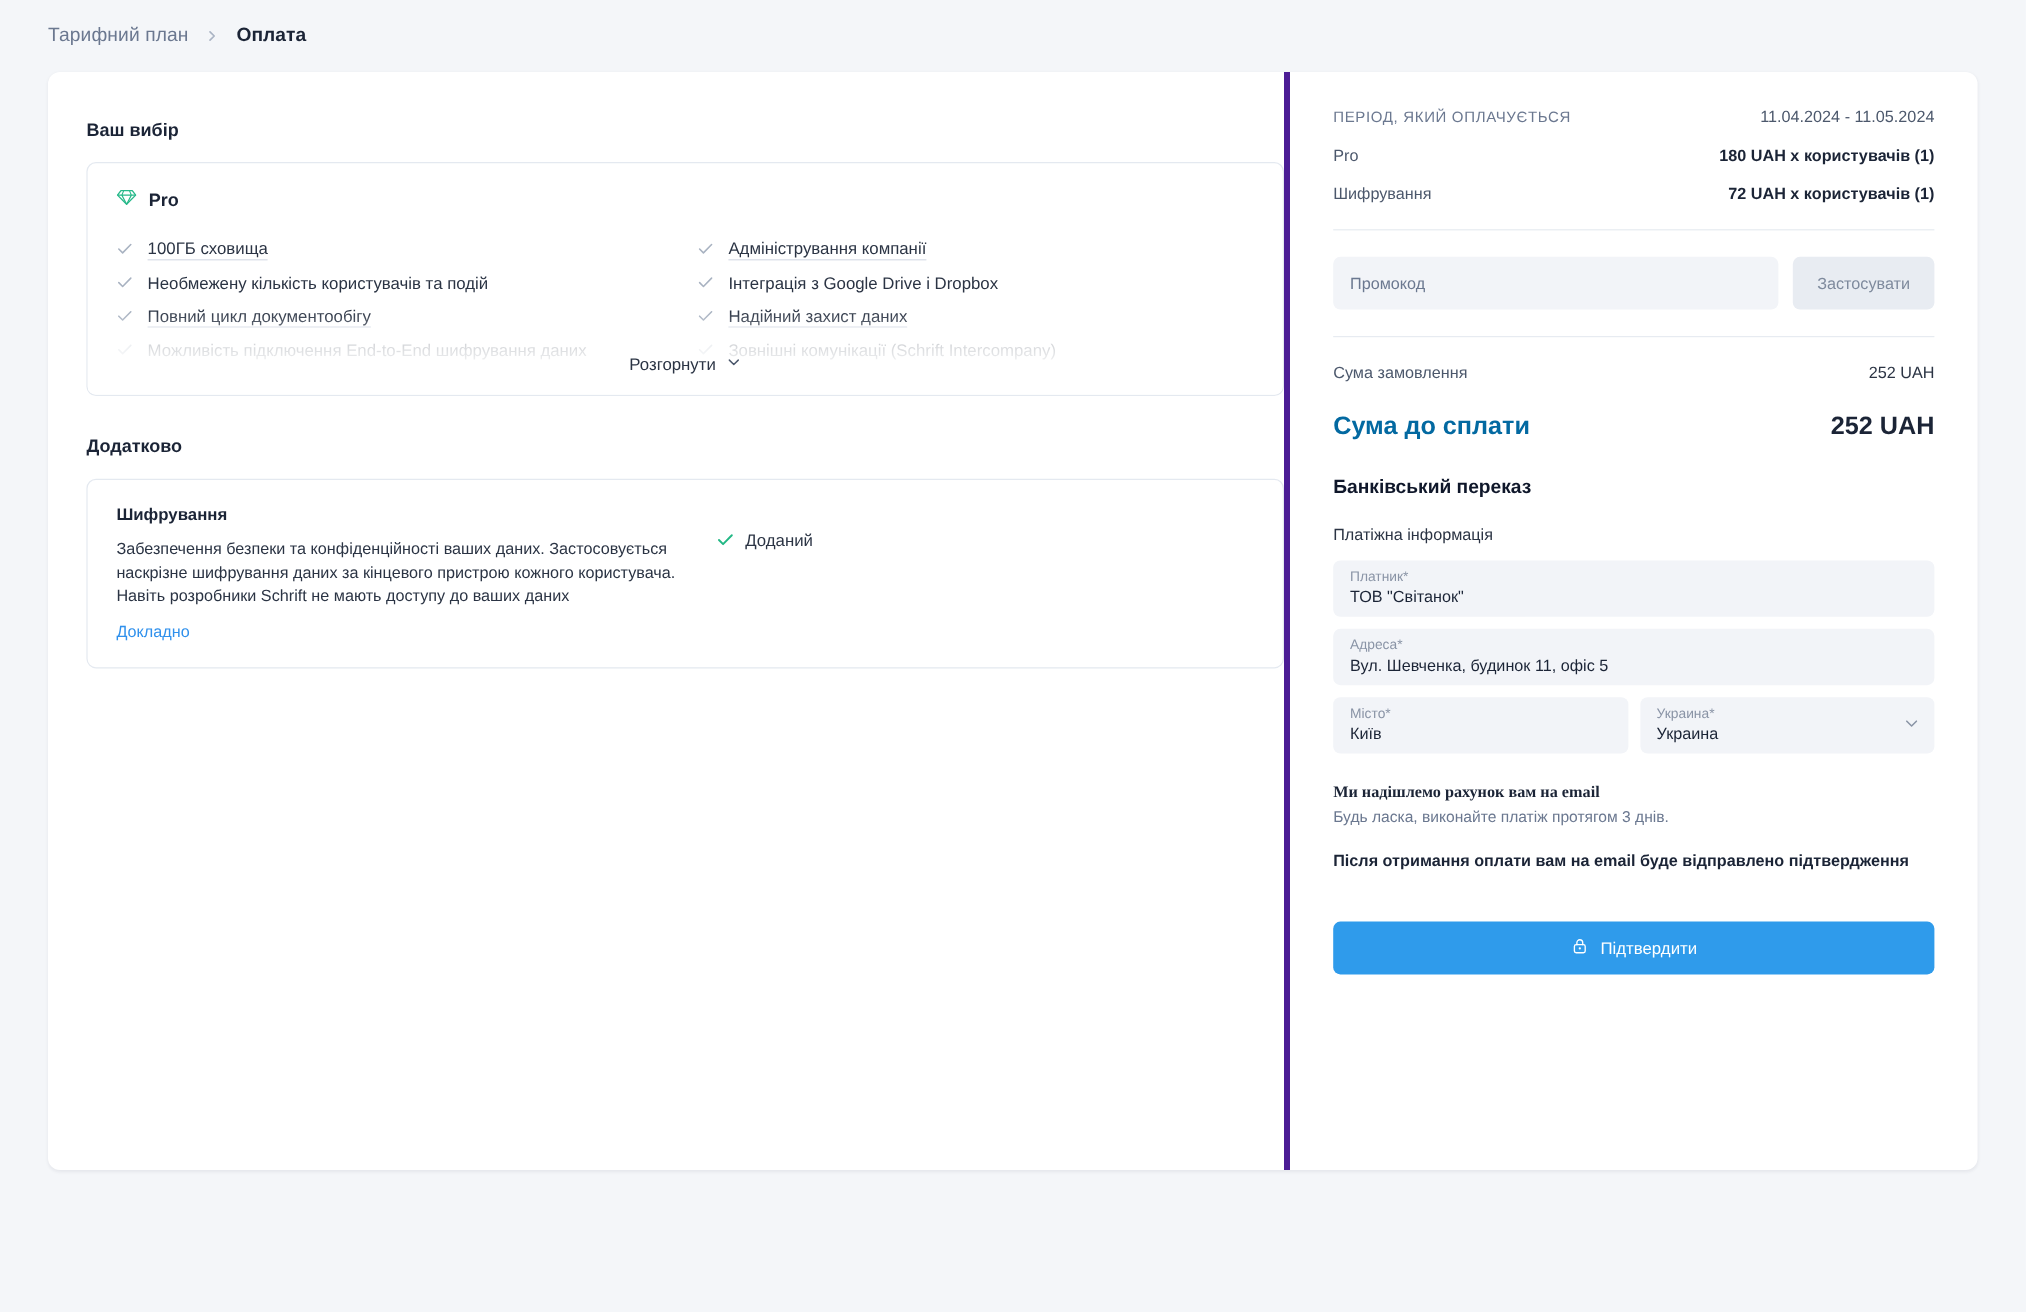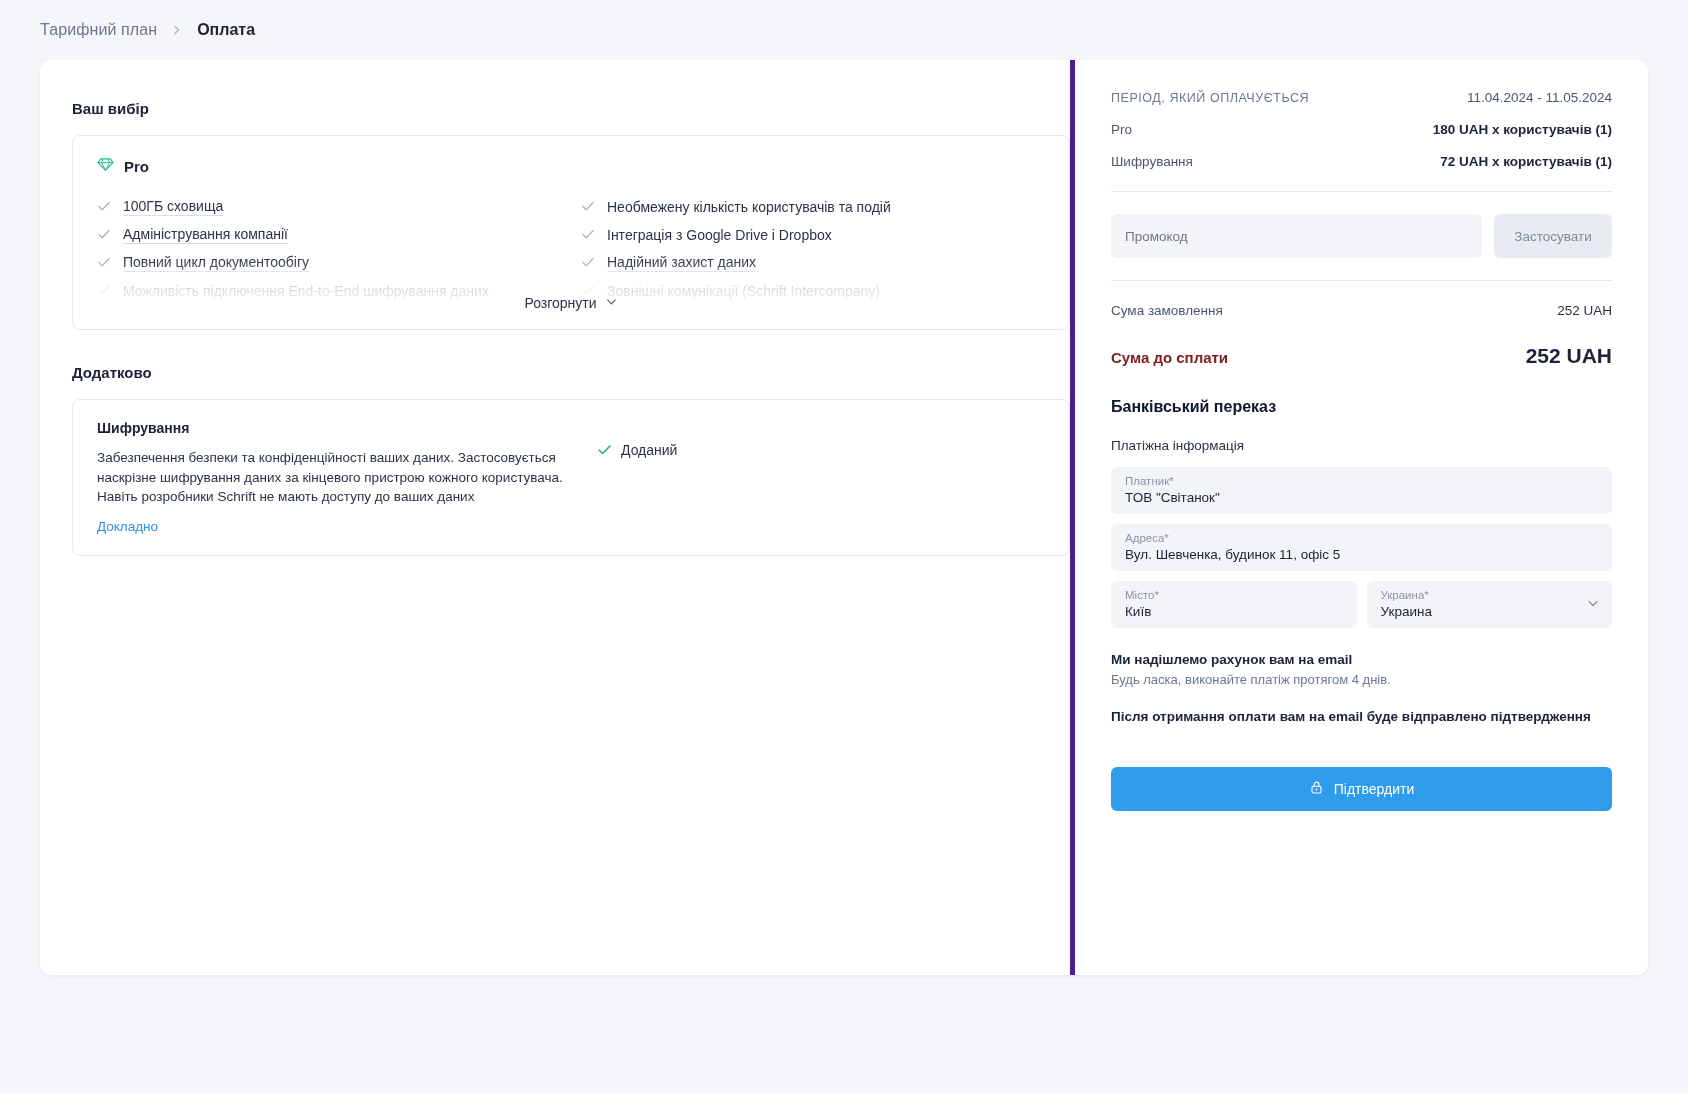--- a/index.html
+++ b/index.html
@@ -198,21 +198,21 @@
   }
   .order-label { font-size: 13.5px; color: #4c586c; }
   .order-value { font-size: 13.5px; color: #2b3444; }
 
   .total-row {
     display: flex;
     justify-content: space-between;
     align-items: baseline;
     margin-top: 26px;
   }
-  .total-label { font-size: 15px; font-weight: bold; color: #7f1d1d; }
+  .total-label { font-size: 21px; font-weight: bold; color: #0369a1; }
   .total-value { font-size: 21px; font-weight: bold; color: #1b2436; }
 
   .pay-method {
     font-size: 16px;
     font-weight: bold;
     color: #0f172a;
     margin: 30px 0 22px 0;
   }
   .pay-info-label { font-size: 13.5px; color: #2b3444; margin-bottom: 14px; }
 
@@ -233,20 +233,21 @@
     top: 50%;
     transform: translateY(-50%);
     color: #8a94a6;
   }
 
   .notice-strong {
     font-size: 13.5px;
     font-weight: bold;
     color: #1b2436;
     margin-top: 24px;
+    font-family: Liberation Serif, serif;
   }
   .notice-sub { font-size: 13px; color: #6b7890; margin-top: 4px; line-height: 1.4; }
   .notice-strong2 {
     font-size: 13.5px;
     font-weight: bold;
     color: #1b2436;
     margin-top: 18px;
     line-height: 1.45;
   }
 
@@ -297,32 +298,32 @@
         <span class="plan-name">Pro</span>
       </div>
 
       <div class="features">
         <div class="feat">
           <span class="tick"><svg width="14" height="14" viewBox="0 0 14 14" fill="none">
                 <path d="M2 7.5l3.2 3.2L12 3.8" stroke="#a8b2c1" stroke-width="1.3" stroke-linecap="round" stroke-linejoin="round"></path>
               </svg></span>
           <span class="txt">100ГБ сховища</span>
         </div>
+        <div class="feat">
+          <span class="tick"><svg width="14" height="14" viewBox="0 0 14 14" fill="none">
+                <path d="M2 7.5l3.2 3.2L12 3.8" stroke="#a8b2c1" stroke-width="1.3" stroke-linecap="round" stroke-linejoin="round"></path>
+              </svg></span>
+          <span class="txt">Адміністрування компанії</span>
+        </div>
+
         <div class="feat plain">
           <span class="tick"><svg width="14" height="14" viewBox="0 0 14 14" fill="none">
                 <path d="M2 7.5l3.2 3.2L12 3.8" stroke="#a8b2c1" stroke-width="1.3" stroke-linecap="round" stroke-linejoin="round"></path>
               </svg></span>
           <span class="txt">Необмежену кількість користувачів та подій</span>
-        </div>
-
-        <div class="feat">
-          <span class="tick"><svg width="14" height="14" viewBox="0 0 14 14" fill="none">
-                <path d="M2 7.5l3.2 3.2L12 3.8" stroke="#a8b2c1" stroke-width="1.3" stroke-linecap="round" stroke-linejoin="round"></path>
-              </svg></span>
-          <span class="txt">Адміністрування компанії</span>
         </div>
         <div class="feat plain">
           <span class="tick"><svg width="14" height="14" viewBox="0 0 14 14" fill="none">
                 <path d="M2 7.5l3.2 3.2L12 3.8" stroke="#a8b2c1" stroke-width="1.3" stroke-linecap="round" stroke-linejoin="round"></path>
               </svg></span>
           <span class="txt">Інтеграція з Google Drive і Dropbox</span>
         </div>
 
         <div class="feat">
           <span class="tick"><svg width="14" height="14" viewBox="0 0 14 14" fill="none">
@@ -450,21 +451,21 @@
         <div class="val">Украина</div>
         <span class="chev">
           <svg width="14" height="14" viewBox="0 0 14 14" fill="none">
               <path d="M3 5.5L7 9.5L11 5.5" stroke="#8a94a6" stroke-width="1.3" stroke-linecap="round" stroke-linejoin="round"></path>
             </svg>
         </span>
       </div>
     </div>
 
     <div class="notice-strong">Ми надішлемо рахунок вам на email</div>
-    <div class="notice-sub">Будь ласка, виконайте платіж протягом 4 днів.</div>
+    <div class="notice-sub">Будь ласка, виконайте платіж протягом 3 днів.</div>
     <div class="notice-strong2">Після отримання оплати вам на email буде відправлено підтвердження</div>
 
     <button class="confirm-btn">
       <span>
         <svg width="15" height="15" viewBox="0 0 16 16" fill="none">
           <rect x="3.2" y="6.6" width="9.6" height="7.2" rx="1.6" stroke="#ffffff" stroke-width="1.2"></rect>
           <path d="M5.4 6.6V4.9a2.6 2.6 0 015.2 0v1.7" stroke="#ffffff" stroke-width="1.2" stroke-linecap="round"></path>
           <circle cx="8" cy="10" r="1" fill="#ffffff"></circle>
         </svg>
       </span>

